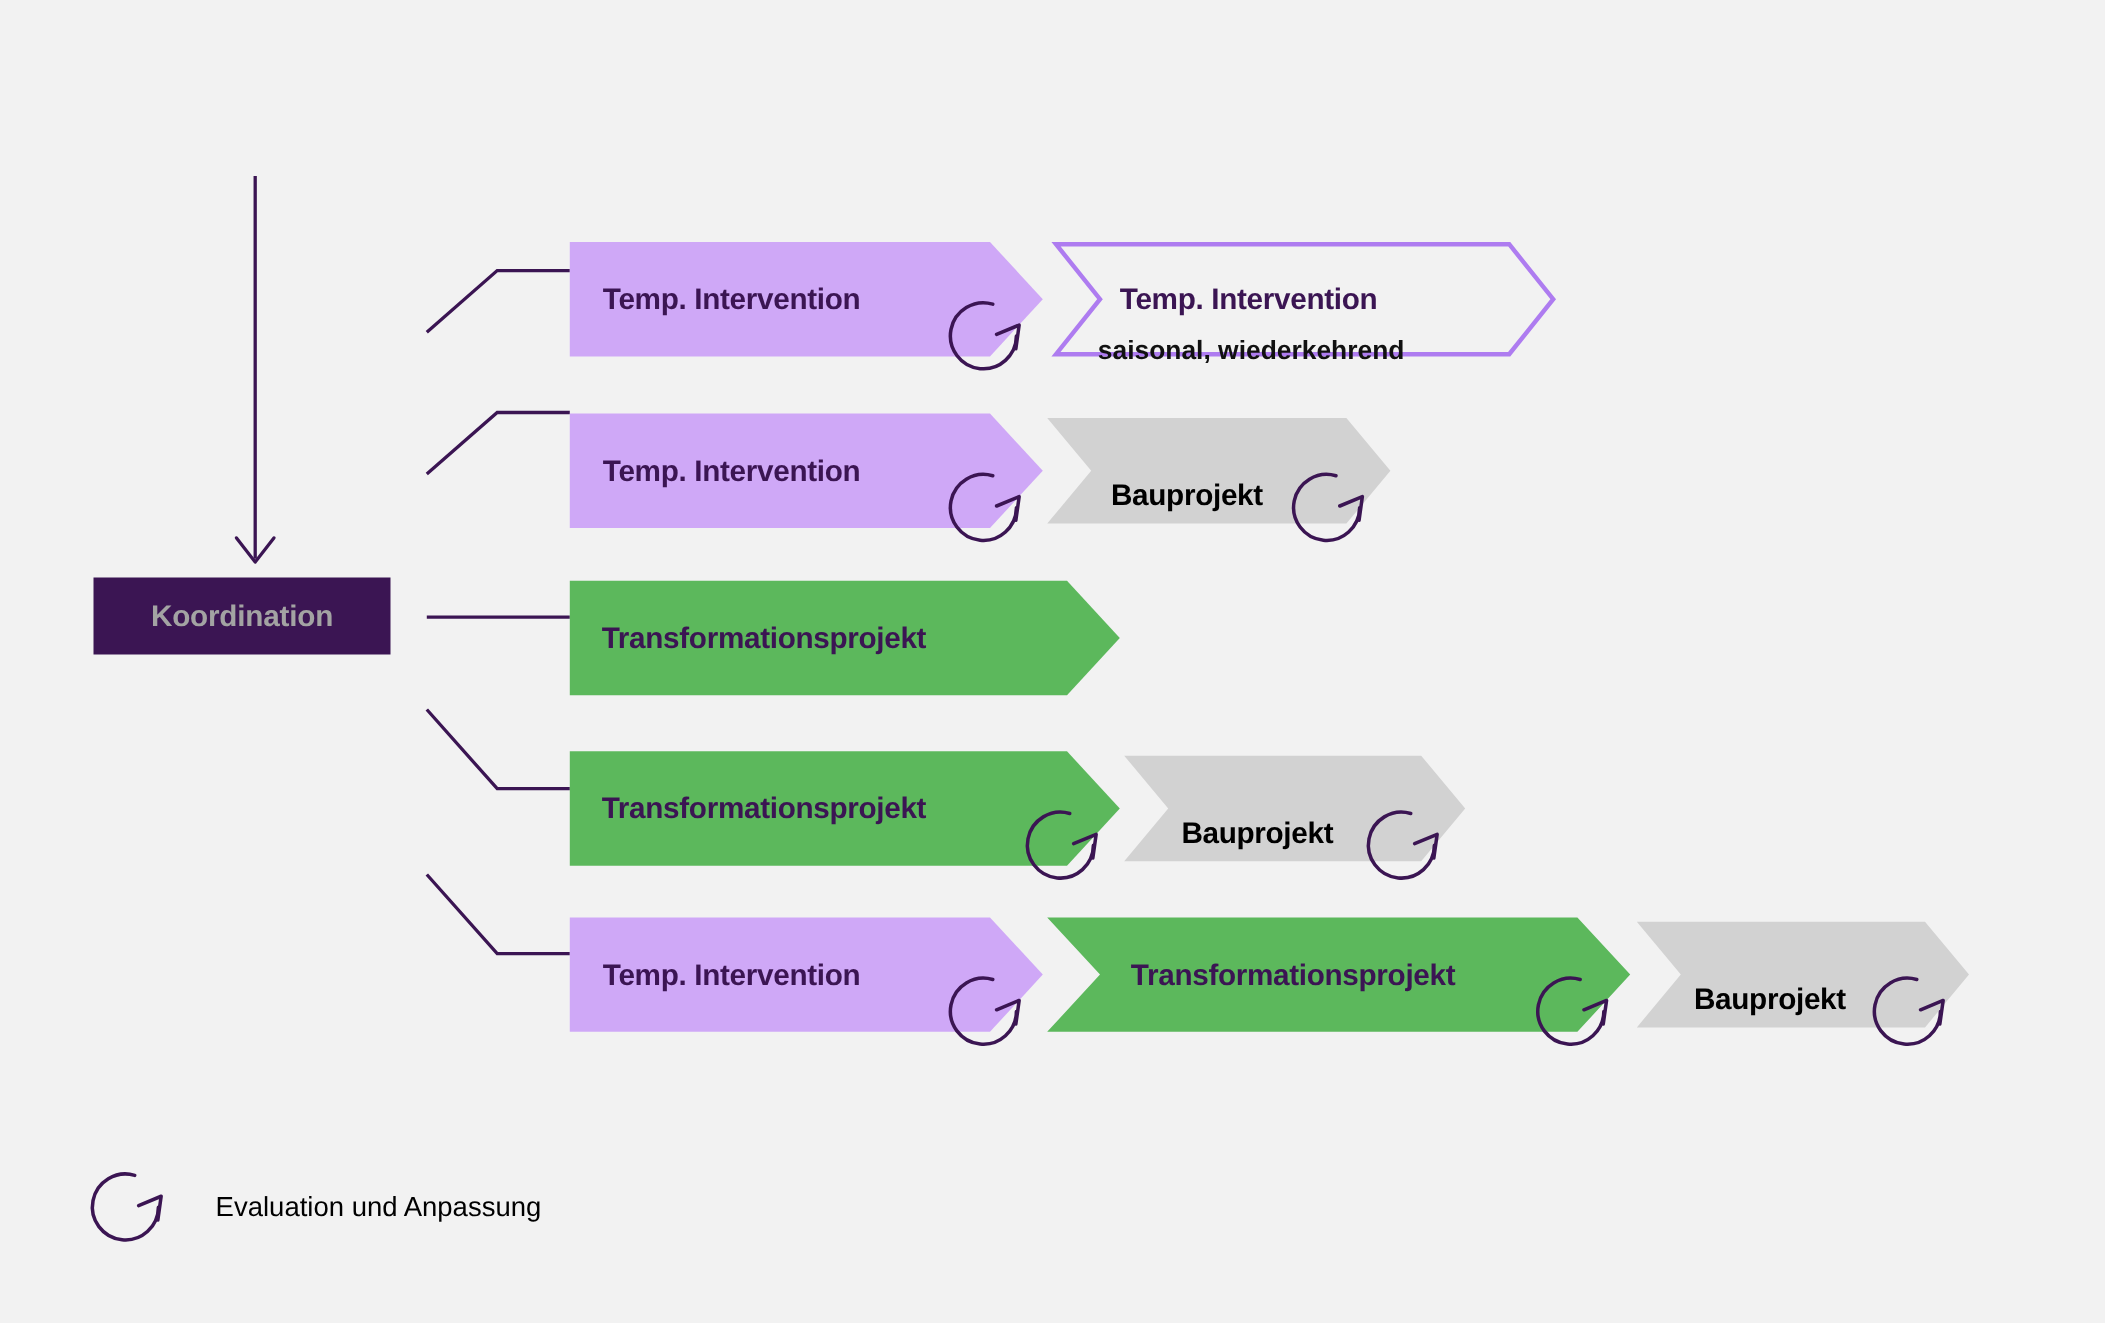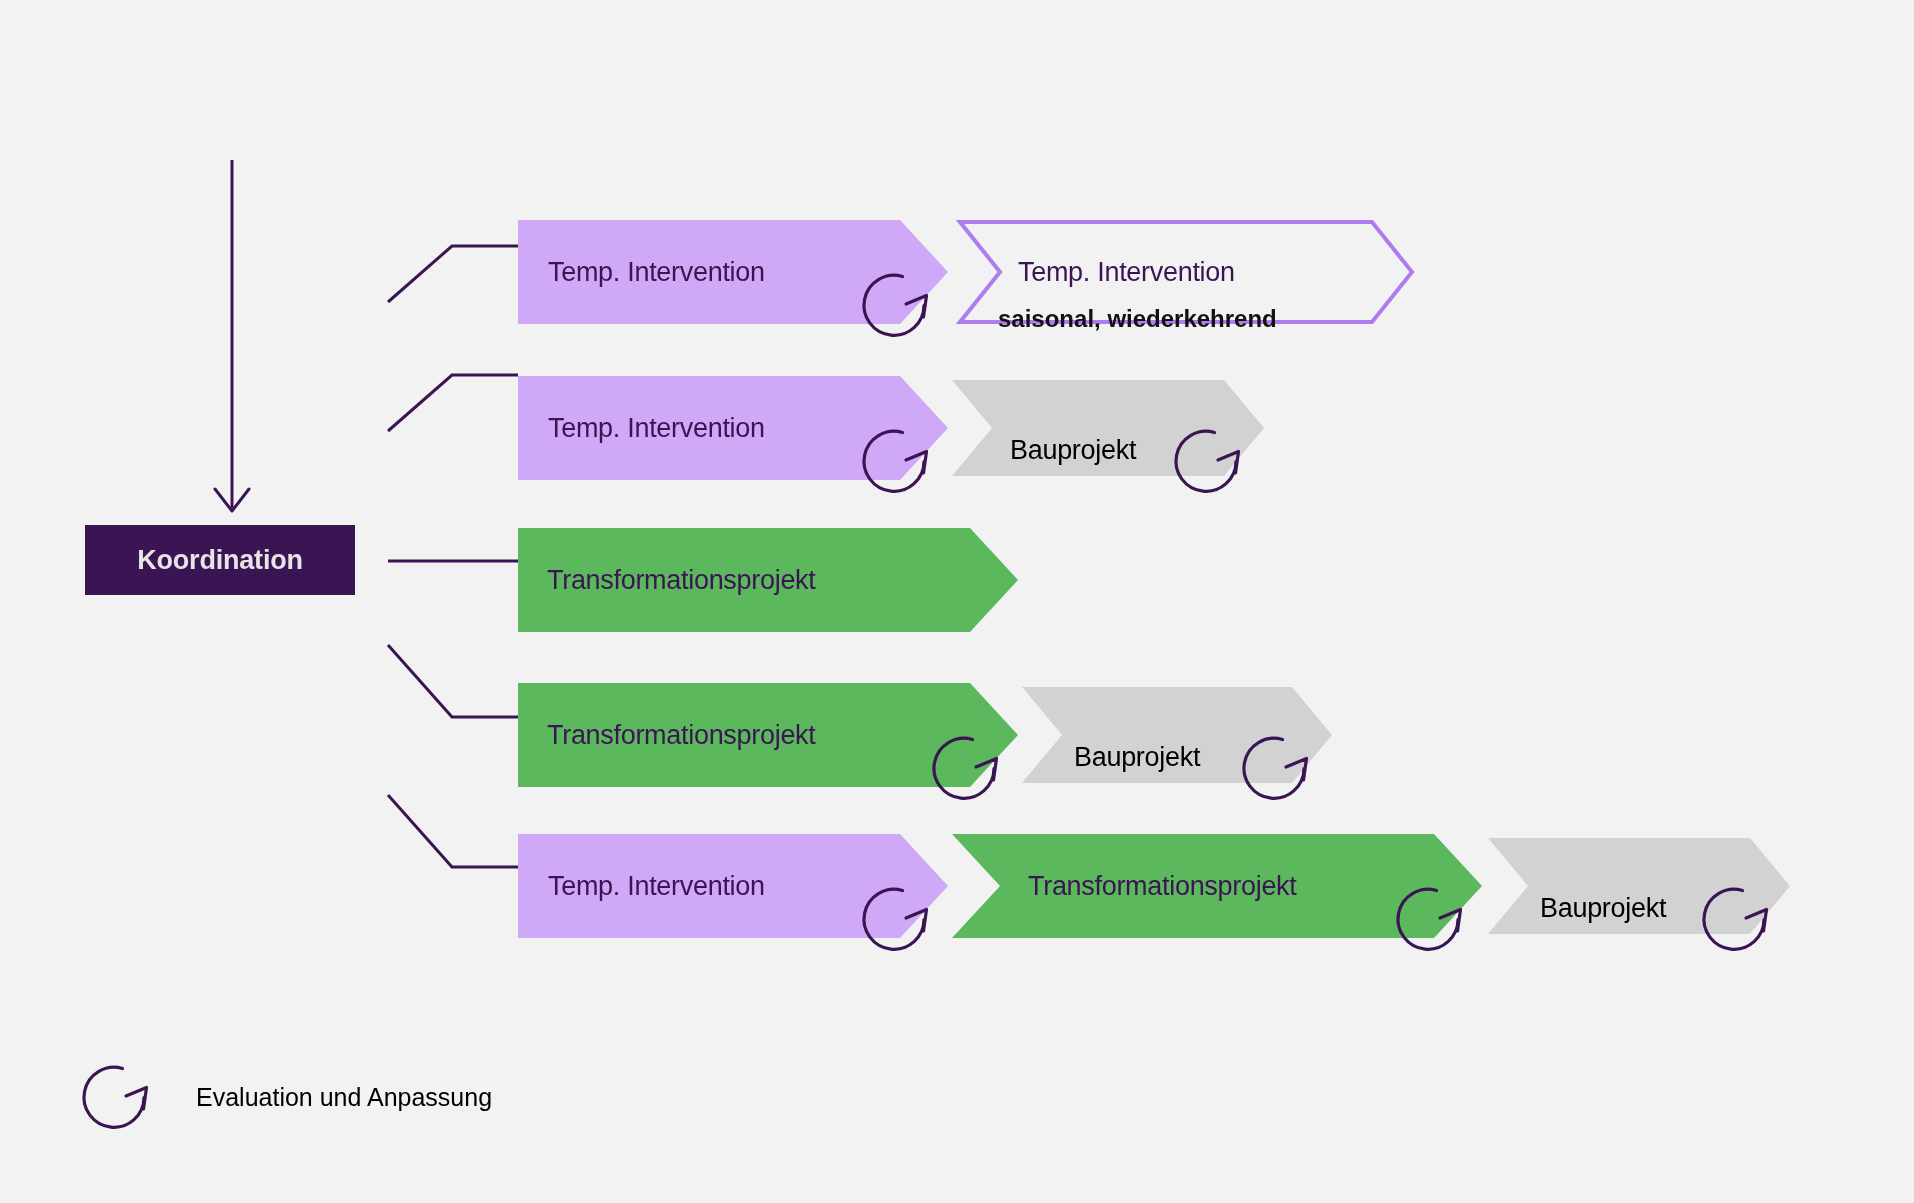--- a/index.html
+++ b/index.html
@@ -48,30 +48,30 @@
     left: 85px;
     top: 525px;
     width: 270px;
     height: 70px;
     background: #3b1553;
     display: flex;
     align-items: center;
     justify-content: center;
   }
   #koordination-box .label {
-    color: #e5e5e5;
+    color: #a3a3a3;
     font-size: 27px;
     font-weight: bold;
     letter-spacing: -0.2px;
   }
 
   
   .chev-label {
     position: absolute;
-    font-weight: normal;
+    font-weight: bold;
     letter-spacing: -0.3px;
     white-space: nowrap;
     line-height: 1;
   }
   .chev-label.purple { color: #3b1553; font-size: 27px; }
   .chev-label.green  { color: #3b1553; font-size: 27px; margin-left: 10px; }
   .chev-label.gray   { color: #000000; font-size: 27px; margin-top: 22px; }
   .chev-label.outline{ color: #3b1553; font-size: 27px; }
 
   

